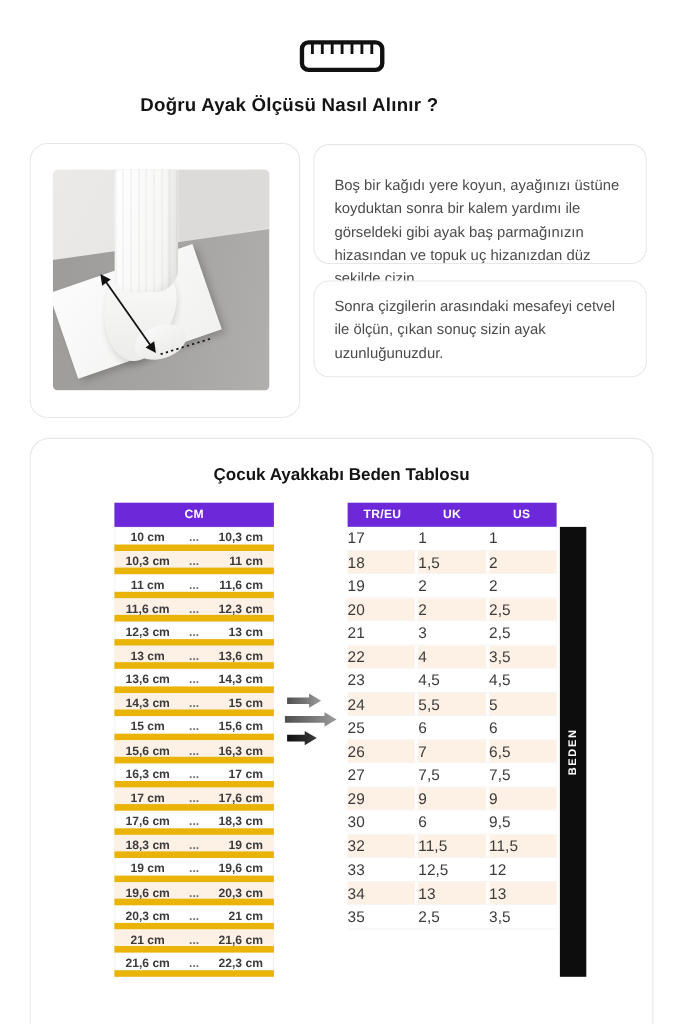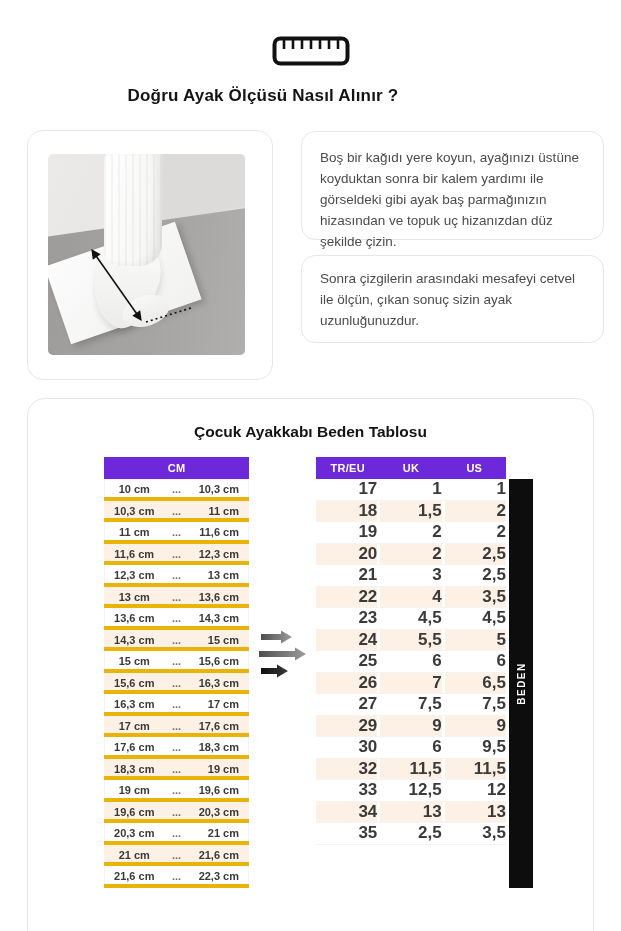--- a/index.html
+++ b/index.html
@@ -55,21 +55,21 @@
   .leg {
     position:absolute; left:56px; top:-4px; width:58px; height:116px;
     background:
       repeating-linear-gradient(90deg, rgba(0,0,0,.035) 0 2px, rgba(255,255,255,0) 2px 7px),
       linear-gradient(100deg,#ffffff 0%,#f7f7f6 70%,#ededeb 100%);
     border-radius:10px 10px 22px 16px;
     box-shadow:inset -6px 0 8px rgba(0,0,0,.06);
   }
   .measure-svg { position:absolute; inset:0; }
   .textbox {
-    left:301px; width:303px; padding:15px 18px;
+    left:285px; width:303px; padding:26px 18px;
     font-size:13.5px; line-height:21px; color:#4b4b4b;
   }
   .textbox-1 { top:131px; height:109px; }
   .textbox-2 { top:255px; height:88px; display:flex; align-items:center; }
   
   .table-card { left:27px; top:398px; width:567px; height:580px; border-radius:18px; }
   .table-title {
     position:absolute; left:0; top:24px; width:100%; text-align:center;
     font-size:15.5px; font-weight:bold; color:#141414;
   }
@@ -77,31 +77,31 @@
   .size-table { position:absolute; left:288px; top:58px; width:190px; }
   .thead {
     height:22px; line-height:22px; background:#6d28d9; color:#fff;
     font-size:11px; font-weight:bold; text-align:center; letter-spacing:.3px;
   }
   .thead-grid { display:grid; grid-template-columns:1fr 1fr 1fr; }
   .tbody { box-shadow:inset 0 0 0 1px #f3f3f3; }
   .cm-row {
     display:grid; grid-template-columns:1fr 24px 1fr;
     height:21.5px; line-height:21.5px; font-size:11px; font-weight:bold; color:#3a3a3a;
-    border-bottom:4px solid #eab308;
+    border-bottom:6px solid #eab308;
   }
   .cm-row > div:nth-child(1) { text-align:center; }
   .cm-row > div:nth-child(2) { text-align:center; color:#6b6b6b; }
   .cm-row > div:nth-child(3) { text-align:right; padding-right:10px; }
   .size-row {
     display:grid; grid-template-columns:1fr 1fr 1fr; column-gap:3px; background:#fff;
     height:21.5px; border-bottom:1px solid #f4f4f4;
   }
   .size-row .cell {
-    line-height:20.5px; font-size:17px; font-weight:bold; color:#3a3a3a; text-align:right;
+    line-height:20.5px; font-size:14px; font-weight:normal; color:#3a3a3a; text-align:left;
   }
   .cm-row:nth-of-type(even) { background:#fdf0e5; }
   .size-row:nth-of-type(even) .cell { background:#fdf0e5; }
   .beden-bar {
     position:absolute; left:481px; top:80px; width:24px; height:409px;
     background:#0d0d0d; display:flex; align-items:center; justify-content:center;
   }
   .beden-label {
     color:#fff; font-size:10px; font-weight:bold; letter-spacing:1.5px;
     transform:rotate(-90deg); white-space:nowrap;

